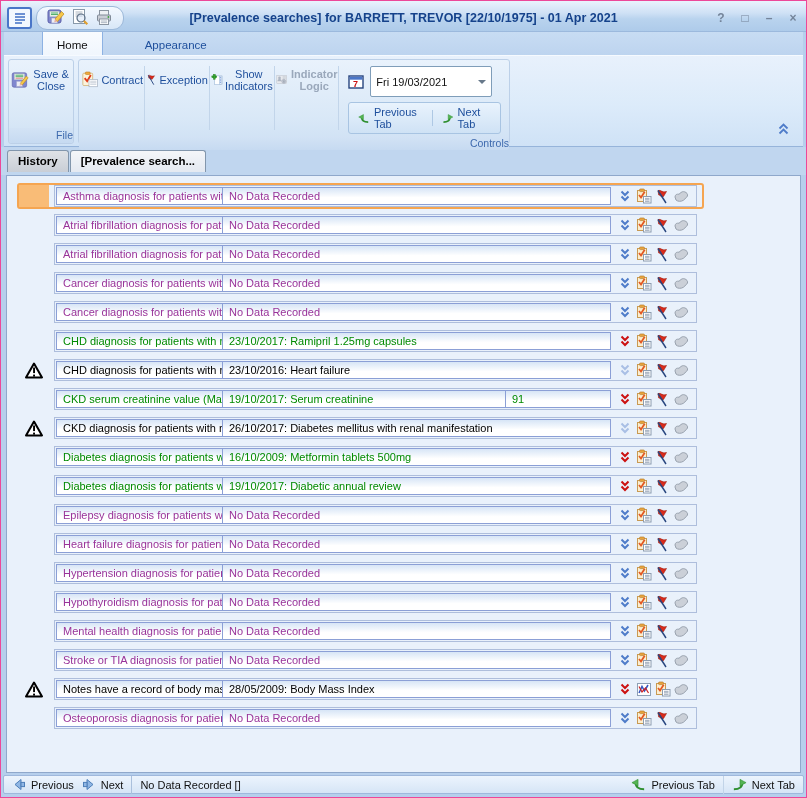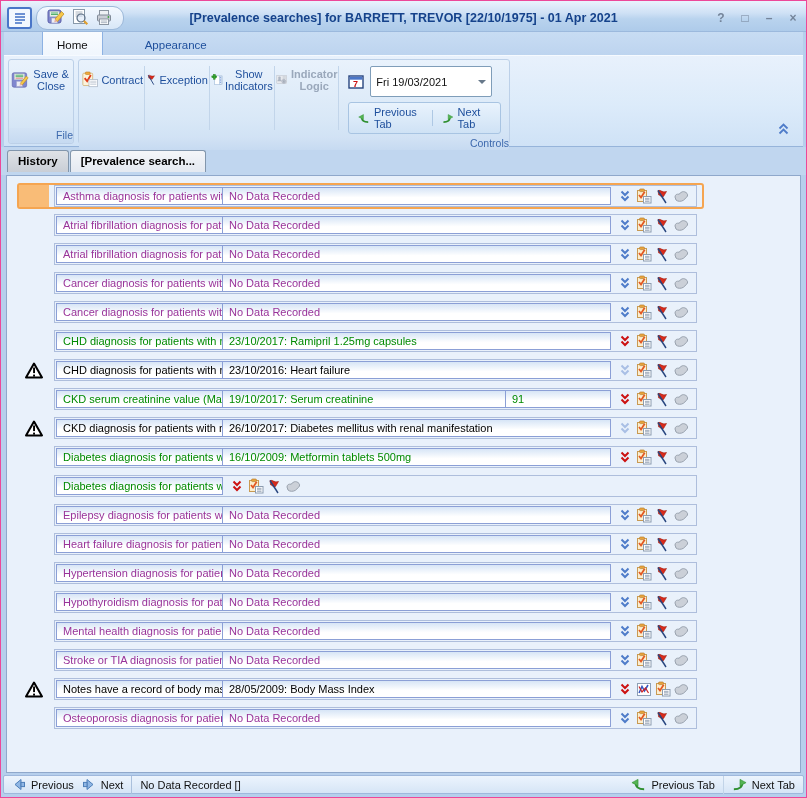--- a/index.html
+++ b/index.html
@@ -748,20 +748,23 @@
             </span>
           </div>
         </div>
       </div>
       <div class="row-line st-data">
         <div class="row-margin"></div>
         <div class="row-box">
           <div class="field lbl">
             <span>Diabetes diagnosis for patients with related co...</span>
           </div>
+          <div class="field val">
+            <span>19/10/2017: Diabetic annual review</span>
+          </div>
           <div class="row-icons">
             <span class="icon-btn">
               <svg width="14" height="14" viewBox="0 0 14 14">
     <path d="M3.5 2.5 L7 6 L10.5 2.5" stroke="var(--chevron-red)" stroke-width="2" fill="none"></path>
     <path d="M3.5 7.5 L7 11 L10.5 7.5" stroke="var(--chevron-red)" stroke-width="2" fill="none"></path>
               </svg>
             </span>
             <span class="icon-btn">
               <svg width="16" height="16" viewBox="0 0 16 16">
     <rect x="1.5" y="2.5" width="9" height="11" fill="#fbeed0" stroke="#c99a52"></rect>

